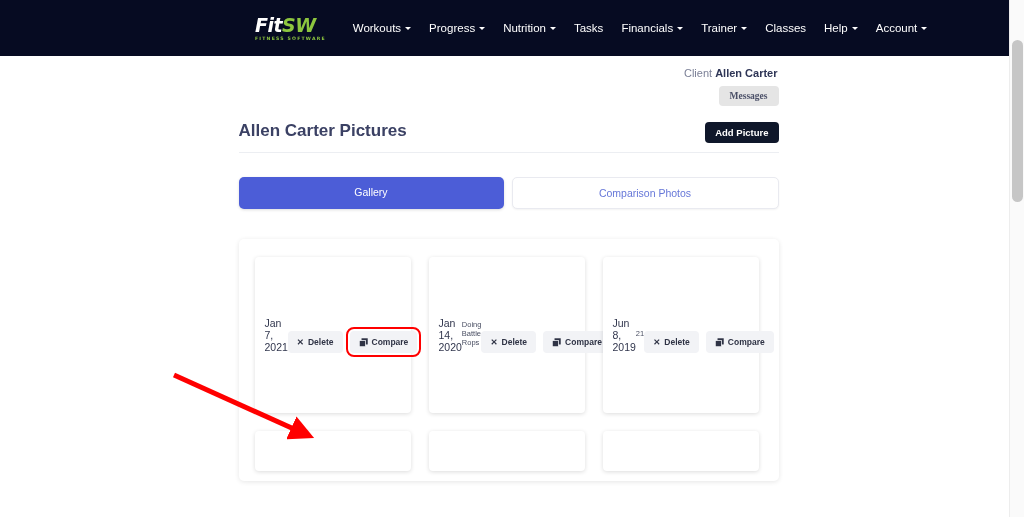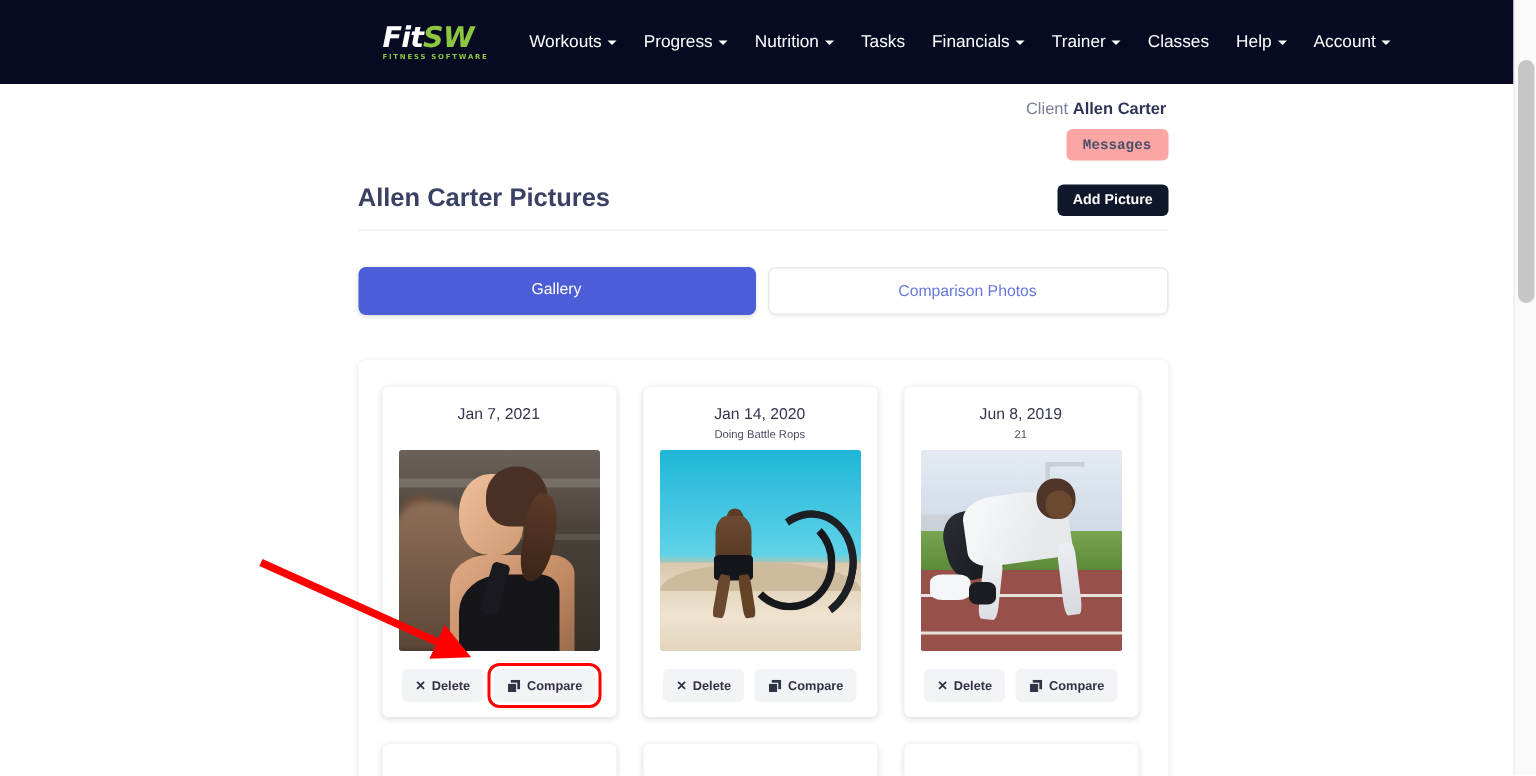--- a/index.html
+++ b/index.html
@@ -91,29 +91,29 @@
     text-align: right;
     font-size: 11px;
     color: #7a7f96;
     padding-right: 1px;
     padding-top: 5px;
   }
   .client-line b { color: #2e3556; font-weight: bold; }
 
   .btn-row { display: flex; justify-content: flex-end; margin-top: 7px; }
   .btn-messages {
-    background: #fca5a5;
+    background: #e5e5e5;
     color: #4a4f67;
     border: none;
     font-size: 9.5px;
     font-weight: bold;
     padding: 5px 11px;
     border-radius: 4px;
     cursor: pointer;
-    font-family: Liberation Mono, monospace;
+    font-family: Liberation Serif, serif;
   }
   .btn-addpic {
     background: #0f172a;
     color: #fff;
     border: none;
     font-size: 9.5px;
     font-weight: bold;
     padding: 5px 10px;
     border-radius: 4px;
     cursor: pointer;
@@ -168,21 +168,21 @@
     gap: 18px;
   }
 
   .card {
     width: 156px;
     background: #ffffff;
     border-radius: 4px;
     box-shadow: 0 1px 4px rgba(0,0,0,0.14);
     padding: 12px 10px 10px 10px;
     display: flex;
-    flex-direction: column;
+    flex-direction: row;
     align-items: center;
   }
   .card-date {
     font-size: 10.5px;
     color: #31364d;
     margin-bottom: 3px;
   }
   .card-caption {
     font-size: 7.5px;
     color: #4a4f63;

